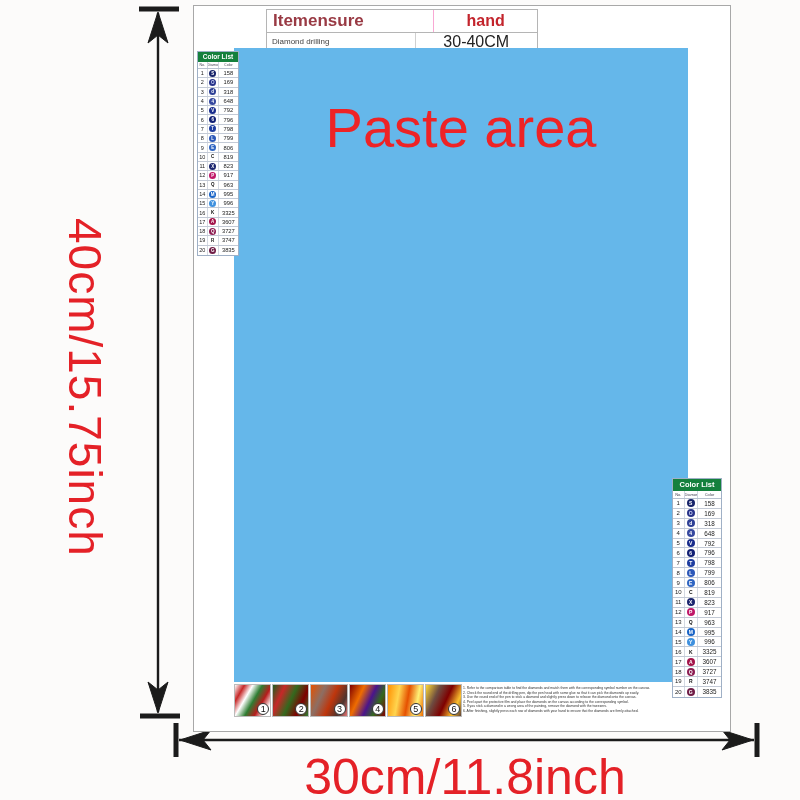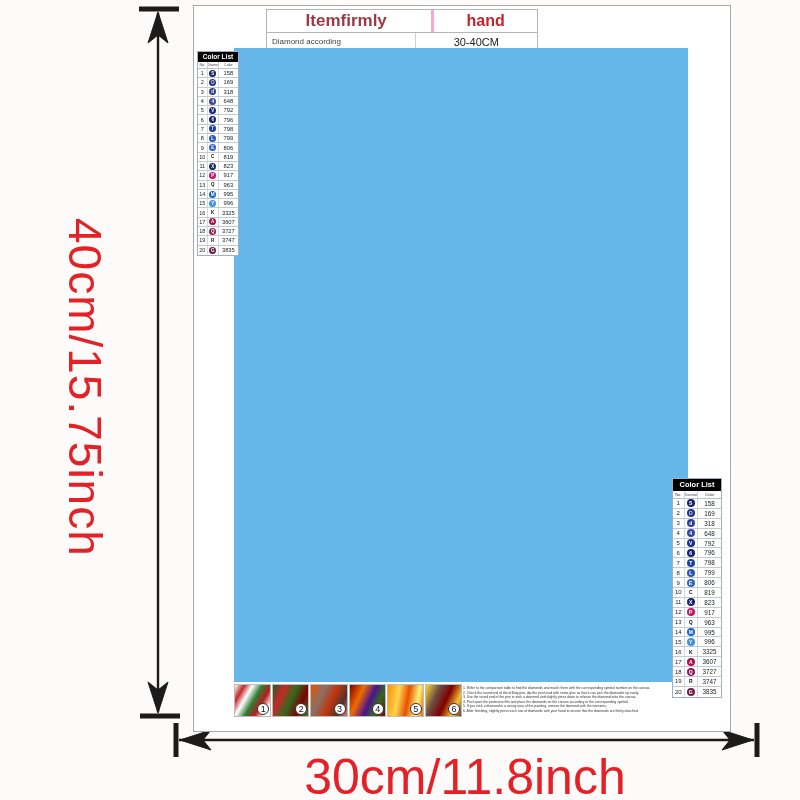--- a/index.html
+++ b/index.html
@@ -21,37 +21,37 @@
     position:absolute;left:170px;top:748px;width:590px;text-align:center;
     font-size:50px;font-weight:500;color:#e42127;
   }
 
   
   .paper{position:absolute;left:193px;top:5px;width:538px;height:727px;background:#ffffff;border:1px solid #a8a8a8;}
 
   
   .item-table{position:absolute;left:72px;top:3px;width:272px;border:1px solid #b5b5b5;background:#fff;font-size:0;}
   .it-head{display:flex;height:23px;border-bottom:1px solid #b5b5b5;align-items:center;}
-  .it-head-left{flex:0 0 62%;display:flex;justify-content:center;align-items:center;padding:0 12px 0 6px;border-right:3px solid #f9a8d4;height:100%;}
+  .it-head-left{flex:0 0 62%;display:flex;justify-content:flex-start;align-items:center;padding:0 12px 0 6px;border-right:1px solid #f9a8d4;height:100%;}
   .it-head-left span{font-size:17px;font-weight:700;color:#993a44;}
   .it-head-right{flex:1;text-align:center;font-size:16px;font-weight:700;color:#c3242c;}
   .it-row{display:flex;height:17px;align-items:center;}
   .it-row-name{flex:0 0 55%;padding-left:5px;font-size:8px;color:#444;border-right:1px solid #d0d0d0;height:100%;display:flex;align-items:center;}
-  .it-row-size{flex:1;text-align:center;font-size:11px;color:#222;}
+  .it-row-size{flex:1;text-align:center;font-size:16px;color:#222;}
 
   
   .paste-area{position:absolute;left:233px;top:47px;width:454px;height:634px;background:#65b7ea;text-align:center;}
   .paste-line1{margin-top:170px;font-size:64px;font-weight:500;color:#ee2326;line-height:1;}
   .paste-line2{margin-top:52px;font-size:56px;font-weight:500;color:#ee2326;line-height:1;}
 
   
   .clist{position:absolute;background:#fff;border:1px solid #9fb0c6;font-family:"Liberation Sans",sans-serif;}
   .clist-left{left:196px;top:50px;width:42px;}
   .clist-right{left:671px;top:477px;width:50px;}
-  .clist-title{background:#000000;color:#fff;font-weight:700;text-align:center;white-space:nowrap;overflow:hidden;}
+  .clist-title{background:#15803d;color:#fff;font-weight:700;text-align:center;white-space:nowrap;overflow:hidden;}
   .clist-left .clist-title{font-size:6.5px;height:10px;line-height:10px;}
   .clist-right .clist-title{font-size:7.5px;height:12px;line-height:12px;}
   .clist-sub{display:grid;grid-template-columns:24% 28% 48%;border-bottom:0.5px solid #b7c0cf;color:#445;}
   .clist-left .clist-sub{font-size:3.6px;height:7px;line-height:7px;}
   .clist-right .clist-sub{font-size:4px;height:8px;line-height:8px;}
   .clist-sub span{text-align:center;overflow:hidden;border-right:0.5px solid #cdd4df;}
   .clist-sub span:last-child{border-right:none;}
   .crow{display:grid;grid-template-columns:24% 28% 48%;align-items:center;border-bottom:0.5px solid #c3cad6;}
   .clist-left .crow{height:9.3px;}
   .clist-right .crow{height:9.9px;}
@@ -98,31 +98,32 @@
   </div>
 
   <div class="height-label">40cm/15.75inch</div>
 
   <div class="paper">
 
     <div class="item-table">
       <div class="it-head">
         <div class="it-head-left">
           <span>Item</span>
-          <span>firmly</span>
+          <span>ensure</span>
         </div>
         <div class="it-head-right">hand</div>
       </div>
       <div class="it-row">
-        <div class="it-row-name">Diamond according</div>
+        <div class="it-row-name">Diamond drilling</div>
         <div class="it-row-size">30-40CM</div>
       </div>
     </div>
 
     <div class="paste-area" style="left:40px;top:42px;">
+      <div class="paste-line2">Paste area</div>
     </div>
 
     <div class="clist clist-left" style="left:3px;top:45px;">
       <div class="clist-title">Color List</div>
       <div class="clist-sub">
         <span>No.</span>
         <span>Diamond</span>
         <span>Color</span>
       </div>
       <div>

